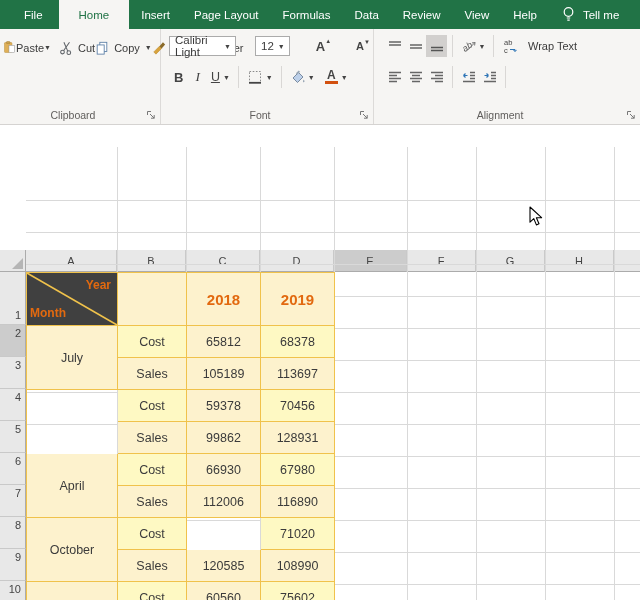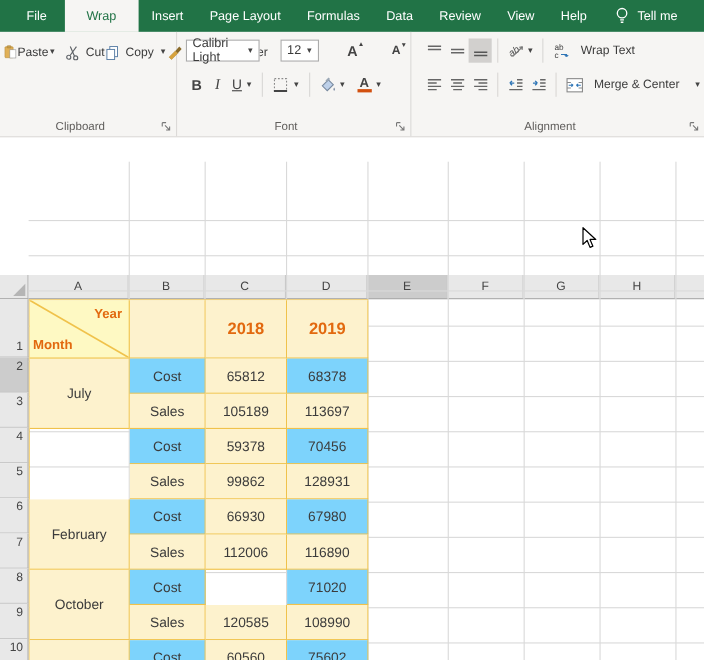--- a/index.html
+++ b/index.html
@@ -68,34 +68,34 @@
   .gl{position:absolute;background:#d9d9d9;}
 
   
   .xtable{position:absolute;left:26px;top:147px;display:grid;
       grid-template-columns:91px 69px 74px 74px;
       grid-template-rows:53px repeat(12,32px);
       border-top:1px solid #f0c24b;border-left:1px solid #f0c24b;}
   .c{box-sizing:border-box;border-right:1px solid #f0c24b;border-bottom:1px solid #f0c24b;
      display:flex;align-items:center;justify-content:center;font-size:12.5px;color:#3b3b3b;}
   .cream{background:#fdf2cd;}
-  .white{background:#7dd3fc;text-align:right;}
-  .a1{position:relative;background:#fef9c3;}
+  .white{background:#fef9c3;text-align:right;}
+  .a1{position:relative;background:#404040;}
   .a1 .yr{position:absolute;top:5px;right:6px;color:#e2690f;font-weight:bold;font-size:12px;}
   .a1 .mo{position:absolute;bottom:5px;left:3px;color:#e2690f;font-weight:bold;font-size:12px;}
   .yearhdr{color:#e2690f;font-weight:bold;font-size:15px;}
 
   .cursor{position:absolute;left:529px;top:206px;z-index:50;}
 </style>
 </head>
 <body>
 
 <div class="tabbar">
   <span class="tab file">File</span>
-  <span class="tab active">Wrap</span>
+  <span class="tab active">Home</span>
   <span class="tab">Insert</span>
   <span class="tab">Page Layout</span>
   <span class="tab">Formulas</span>
   <span class="tab">Data</span>
   <span class="tab">Review</span>
   <span class="tab">View</span>
   <span class="tab">Help</span>
   <span class="tellme">
     <svg width="15" height="17" viewBox="0 0 15 17">
       <circle cx="7.5" cy="6" r="4.3" fill="none" stroke="#fff" stroke-width="1.2"></circle>
@@ -271,29 +271,20 @@
           <path d="M6.5 6.5 L2.5 6.5 M2.5 6.5 l2 -2 M2.5 6.5 l2 2" stroke="#2e75b6" stroke-width="1.2" fill="none"></path>
         </svg>
       </div>
       <div class="abtn">
         <svg width="16" height="16" viewBox="0 0 16 16">
           <path d="M9 3.5 H14 M9 6.5 H14 M9 9.5 H14 M2 12.5 H14" stroke="#666" stroke-width="1.3"></path>
           <path d="M2.5 6.5 L6.5 6.5 M6.5 6.5 l-2 -2 M6.5 6.5 l-2 2" stroke="#2e75b6" stroke-width="1.2" fill="none"></path>
         </svg>
       </div>
       <div class="vsep"></div>
-      <div class="sbtn" style="margin-left:3px;">
-        <svg width="17" height="15" viewBox="0 0 17 15">
-          <rect x="1.5" y="1.5" width="14" height="12" fill="#fff" stroke="#8a8a8a"></rect>
-          <path d="M1.5 5 H5 M12 5 H15.5 M1.5 10 H5 M12 10 H15.5" stroke="#8a8a8a" stroke-width="1"></path>
-          <path d="M3 7.5 h4 M7 7.5 l-1.6 -1.2 M7 7.5 l-1.6 1.2 M14 7.5 h-4 M10 7.5 l1.6 -1.2 M10 7.5 l1.6 1.2" stroke="#2e75b6" stroke-width="1" fill="none"></path>
-        </svg>
-        <span class="merge-lbl">Merge &amp; Center</span>
-        <span class="caret" style="margin-left:8px;">▼</span>
-      </div>
     </div>
     <div class="group-label">Alignment</div>
     <svg class="launcher" viewBox="0 0 10 10">
       <path d="M1.5 1.5 H5 M1.5 1.5 V5" stroke="#777" fill="none"></path>
       <path d="M4 4 L8.2 8.2 M8.2 5 V8.2 H5" stroke="#777" fill="none"></path>
     </svg>
   </div>
 </div>
 
 <div class="sheet-area">
@@ -368,21 +359,21 @@
     <div class="c cream" style="grid-area:3/3/4/4;">105189</div>
     <div class="c cream" style="grid-area:3/4/4/5;">113697</div>
 
     <div class="c white" style="grid-area:4/2/5/3;">Cost</div>
     <div class="c cream" style="grid-area:4/3/5/4;">59378</div>
     <div class="c white" style="grid-area:4/4/5/5;">70456</div>
     <div class="c cream" style="grid-area:5/2/6/3;">Sales</div>
     <div class="c cream" style="grid-area:5/3/6/4;">99862</div>
     <div class="c cream" style="grid-area:5/4/6/5;">128931</div>
 
-    <div class="c cream" style="grid-area:6/1/8/2;">February</div>
+    <div class="c cream" style="grid-area:6/1/8/2;">April</div>
     <div class="c white" style="grid-area:6/2/7/3;">Cost</div>
     <div class="c cream" style="grid-area:6/3/7/4;">66930</div>
     <div class="c white" style="grid-area:6/4/7/5;">67980</div>
     <div class="c cream" style="grid-area:7/2/8/3;">Sales</div>
     <div class="c cream" style="grid-area:7/3/8/4;">112006</div>
     <div class="c cream" style="grid-area:7/4/8/5;">116890</div>
 
     <div class="c cream" style="grid-area:8/1/10/2;">October</div>
     <div class="c white" style="grid-area:8/2/9/3;">Cost</div>
     <div class="c white" style="grid-area:8/4/9/5;">71020</div>

